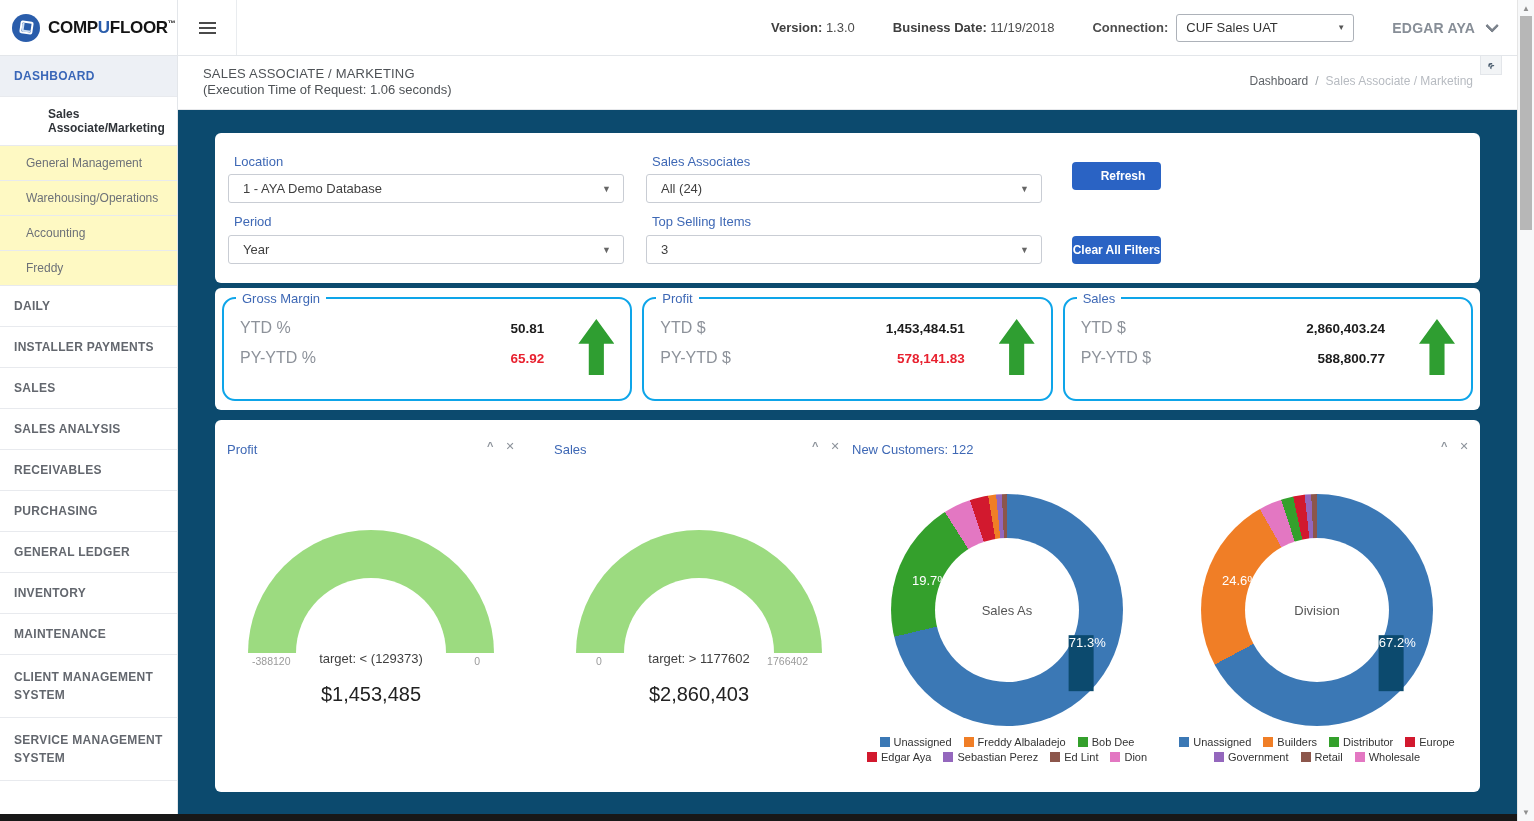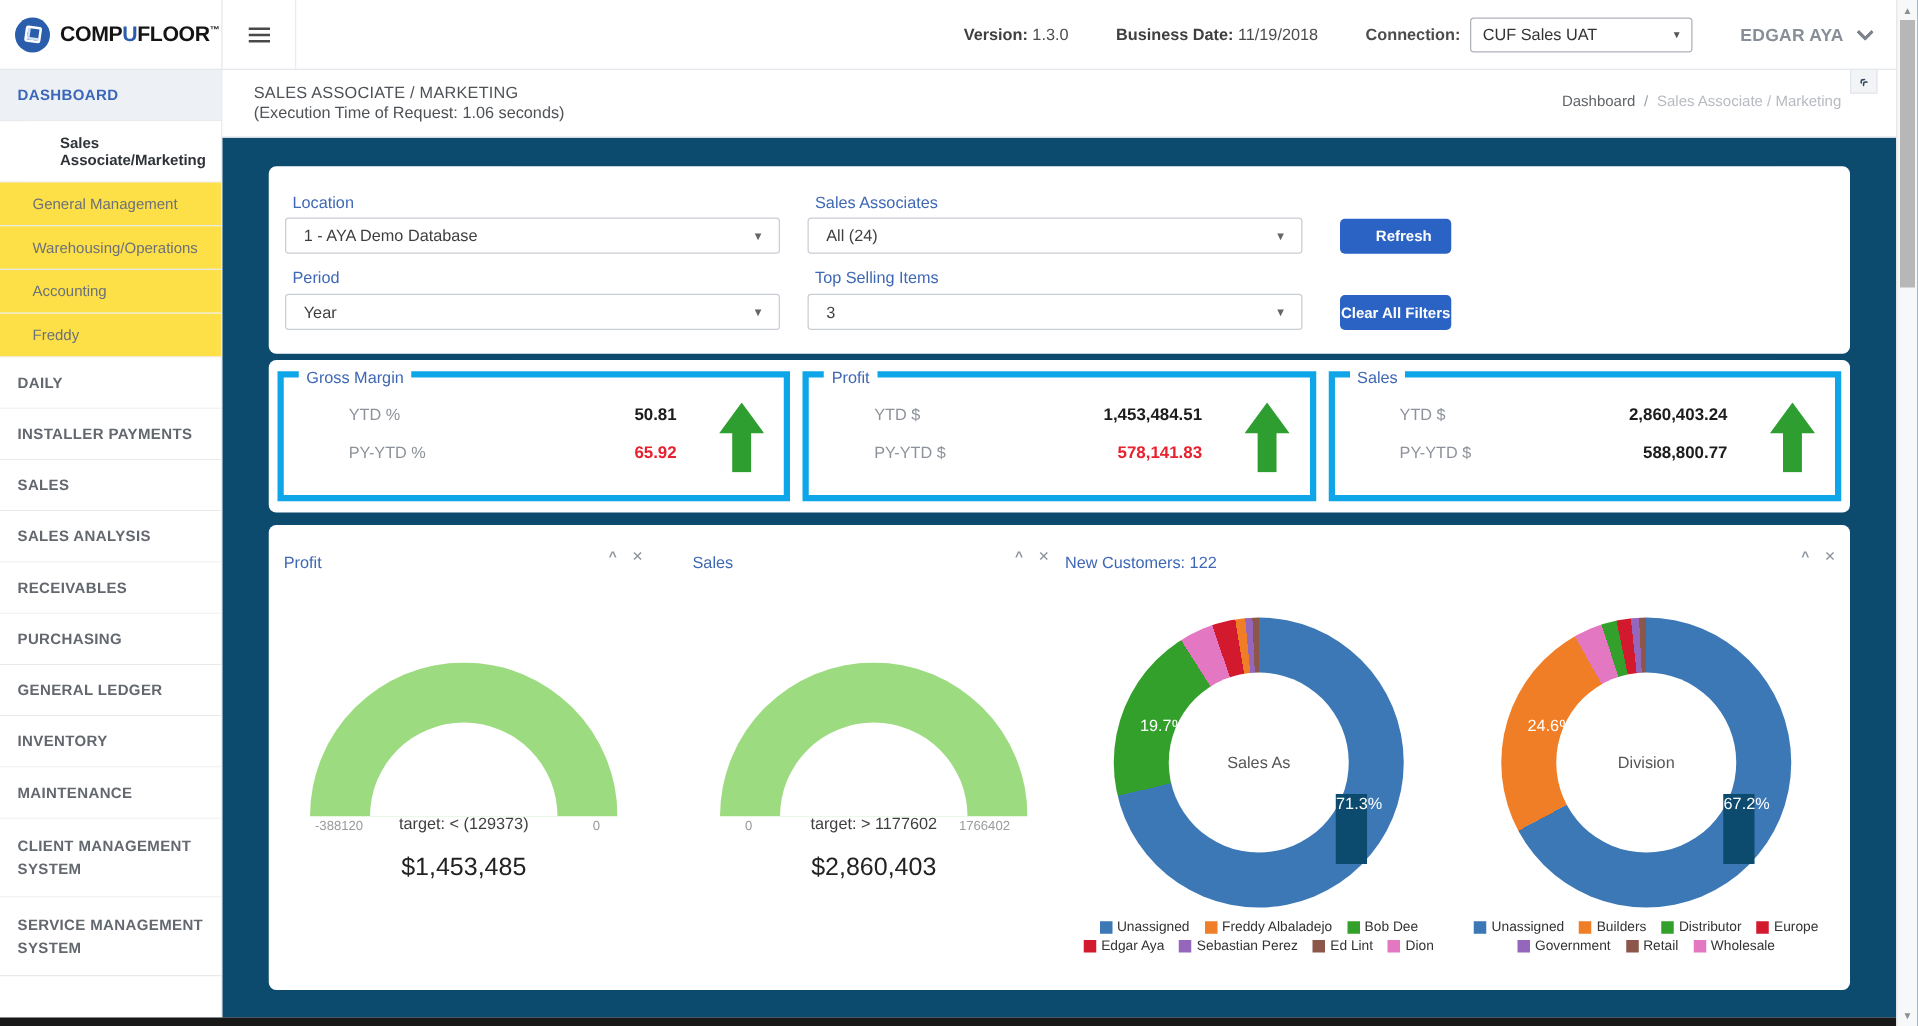--- a/index.html
+++ b/index.html
@@ -24,21 +24,21 @@
   .conn-select { width:178px; height:28px; border:1px solid #adb2b9; border-radius:3px; background:#fff; display:flex; align-items:center; justify-content:space-between; padding:0 8px 0 9px; font-size:13px; color:#333; cursor:pointer; }
   .conn-select .caret { font-size:8px; color:#555; }
   .user-menu { display:flex; align-items:center; gap:10px; color:#878e97; font-weight:700; font-size:14px; letter-spacing:0.2px; cursor:pointer; }
   .user-chevron { width:10px; height:10px; border-right:3px solid #7c838c; border-bottom:3px solid #7c838c; transform:rotate(45deg) translateY(-3px); border-radius:1px; }
 
   
   .sidebar { position:absolute; top:56px; left:0; width:178px; bottom:7px; background:#fff; border-right:1px solid #e3e6ea; overflow:hidden; }
   .nav-row { border-bottom:1px solid #e8eaee; cursor:pointer; }
   .nav-section { padding:13px 10px 13px 14px; font-size:12px; font-weight:600; letter-spacing:0.3px; color:#63676e; background:#fff; }
   .nav-section.active { color:#3a67b8; background:#edf0f5; }
-  .nav-child { padding:10px 8px 10px 26px; font-size:12px; color:#6d7178; background:#fde047; }
+  .nav-child { padding:10px 8px 10px 26px; font-size:12px; color:#6d7178; background:#fef9c3; }
   .nav-child.active { background:#fff; color:#2f3338; font-weight:700;margin-left:22px; }
   .nav-tall { line-height:1.5; }
 
   
   .content-header { position:absolute; left:178px; top:56px; right:17px; height:54px; background:#fff; border-bottom:1px solid #e6e8eb; z-index:4; }
   .page-title { position:absolute; left:25px; top:10px; font-size:13px; font-weight:500; color:#4e5256; letter-spacing:0.2px; }
   .page-subtitle { position:absolute; left:25px; top:26px; font-size:13px; color:#4e5256; }
   .breadcrumb { position:absolute; right:44px; top:18px; font-size:12px; color:#5f6368; display:flex; gap:7px; white-space:nowrap; }
   .breadcrumb .sep { color:#9aa0a6; }
   .breadcrumb .current { color:#b7bbc1; }
@@ -51,24 +51,24 @@
 
   
   .filters-card { left:37px; top:23px; width:1265px; height:150px; }
   .f-label { position:absolute; font-size:13px; color:#3e68b5; }
   .f-field { position:absolute; height:29px; border:1px solid #c9cdd4; border-radius:3px; background:#fff; display:flex; align-items:center; justify-content:space-between; padding:0 12px 0 14px; font-size:13px; color:#3f3f3f; cursor:pointer; }
   .f-field .caret { font-size:9px; color:#666; }
   .btn { position:absolute; width:89px; height:28px; background:#2a63c4; color:#fff; border:none; border-radius:4px; font-size:12px; font-weight:600; font-family:inherit; cursor:pointer; }
 
   
   .kpi-card { left:37px; top:178px; width:1265px; height:122px; display:flex; gap:10px; padding:9px 7px; }
-  .kpi-fieldset { flex:1; border:5px solid #0ea5e9; border-radius:0; position:relative; padding:14px 16px 10px 16px; }
+  .kpi-fieldset { flex:1; border:2px solid #0ea5e9; border-radius:13px; position:relative; padding:14px 16px 10px 16px; }
   .kpi-title { position:absolute; top:-8px; left:12px; background:#fff; padding:0 6px; font-size:13px; color:#3e68b5; }
   .kpi-row { display:flex; align-items:center; height:30px; }
-  .kpi-label { width:120px; font-size:13px; color:#8d929a;margin-left:36px; }
+  .kpi-label { width:120px; font-size:16px; color:#8d929a; }
   .kpi-value { flex:1; text-align:right; font-size:13.5px; font-weight:700; color:#1c1c1c; padding-right:70px; }
   .kpi-value.red { color:#e8212f; }
   .kpi-arrow { position:absolute; right:16px; top:20px; width:36px; height:56px; background:#2f9e31; clip-path:polygon(50% 0%, 100% 44%, 71% 44%, 71% 100%, 29% 100%, 29% 44%, 0% 44%); }
 
   
   .charts-card { left:37px; top:310px; width:1265px; height:372px; }
   .panel-title { position:absolute; font-size:13px; color:#3e68b5; top:22px; }
   .panel-icons { position:absolute; top:21px; display:flex; gap:12px; color:#8d939b; font-size:11px; font-weight:700; }
   .panel-icons span { cursor:pointer; line-height:1; }
 
@@ -222,21 +222,21 @@
       <div class="f-field" style="left:431px;top:41px;width:396px;">
         <span>All (24)</span>
           <span class="caret">▼</span>
       </div>
       <div class="f-label" style="left:437px;top:81px;">Top Selling Items</div>
       <div class="f-field" style="left:431px;top:102px;width:396px;">
         <span>3</span>
           <span class="caret">▼</span>
       </div>
 
-      <button class="btn" style="left:857px;top:42px;padding-left:13px;">Refresh</button>
+      <button class="btn" style="left:857px;top:29px;padding-left:13px;">Refresh</button>
       <button class="btn" style="left:857px;top:103px;">Clear All Filters</button>
     </div>
 
     <div class="card kpi-card">
       <div class="kpi-fieldset">
         <div class="kpi-title">Gross Margin</div>
         <div class="kpi-row">
             <span class="kpi-label">YTD %</span>
             <span class="kpi-value">50.81</span>
           </div>

